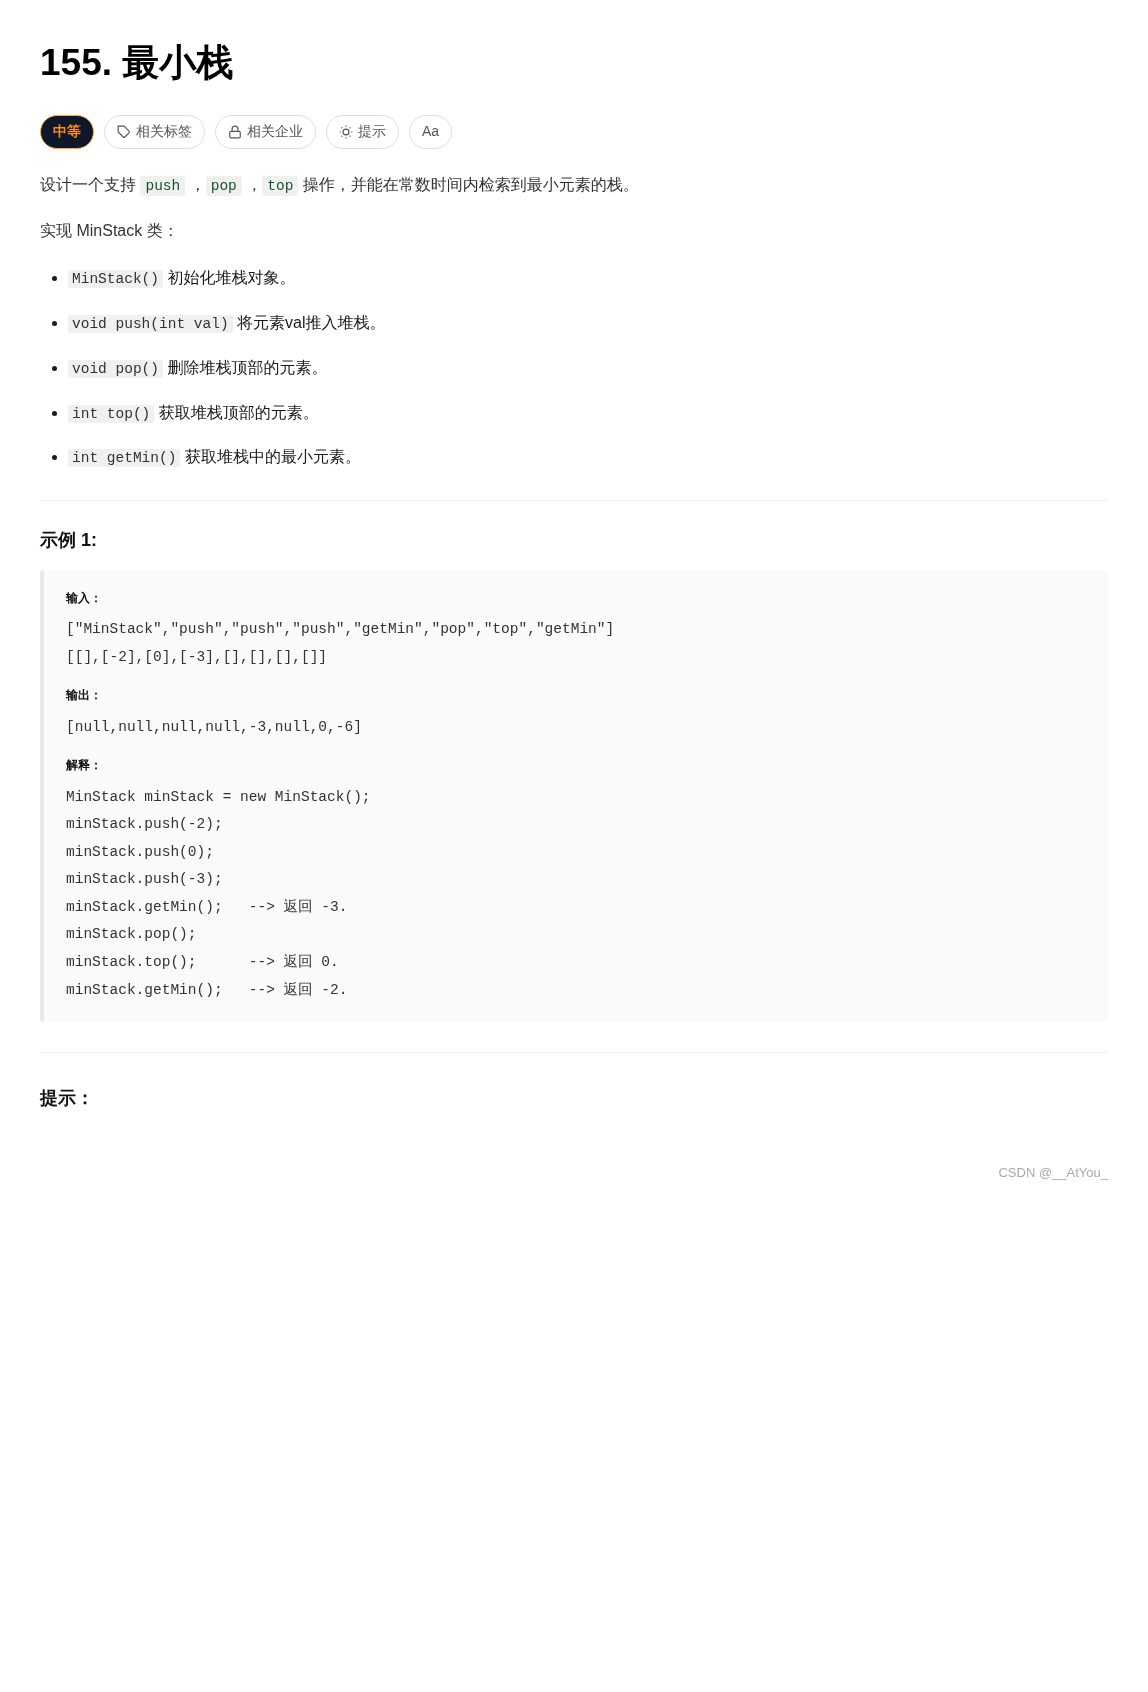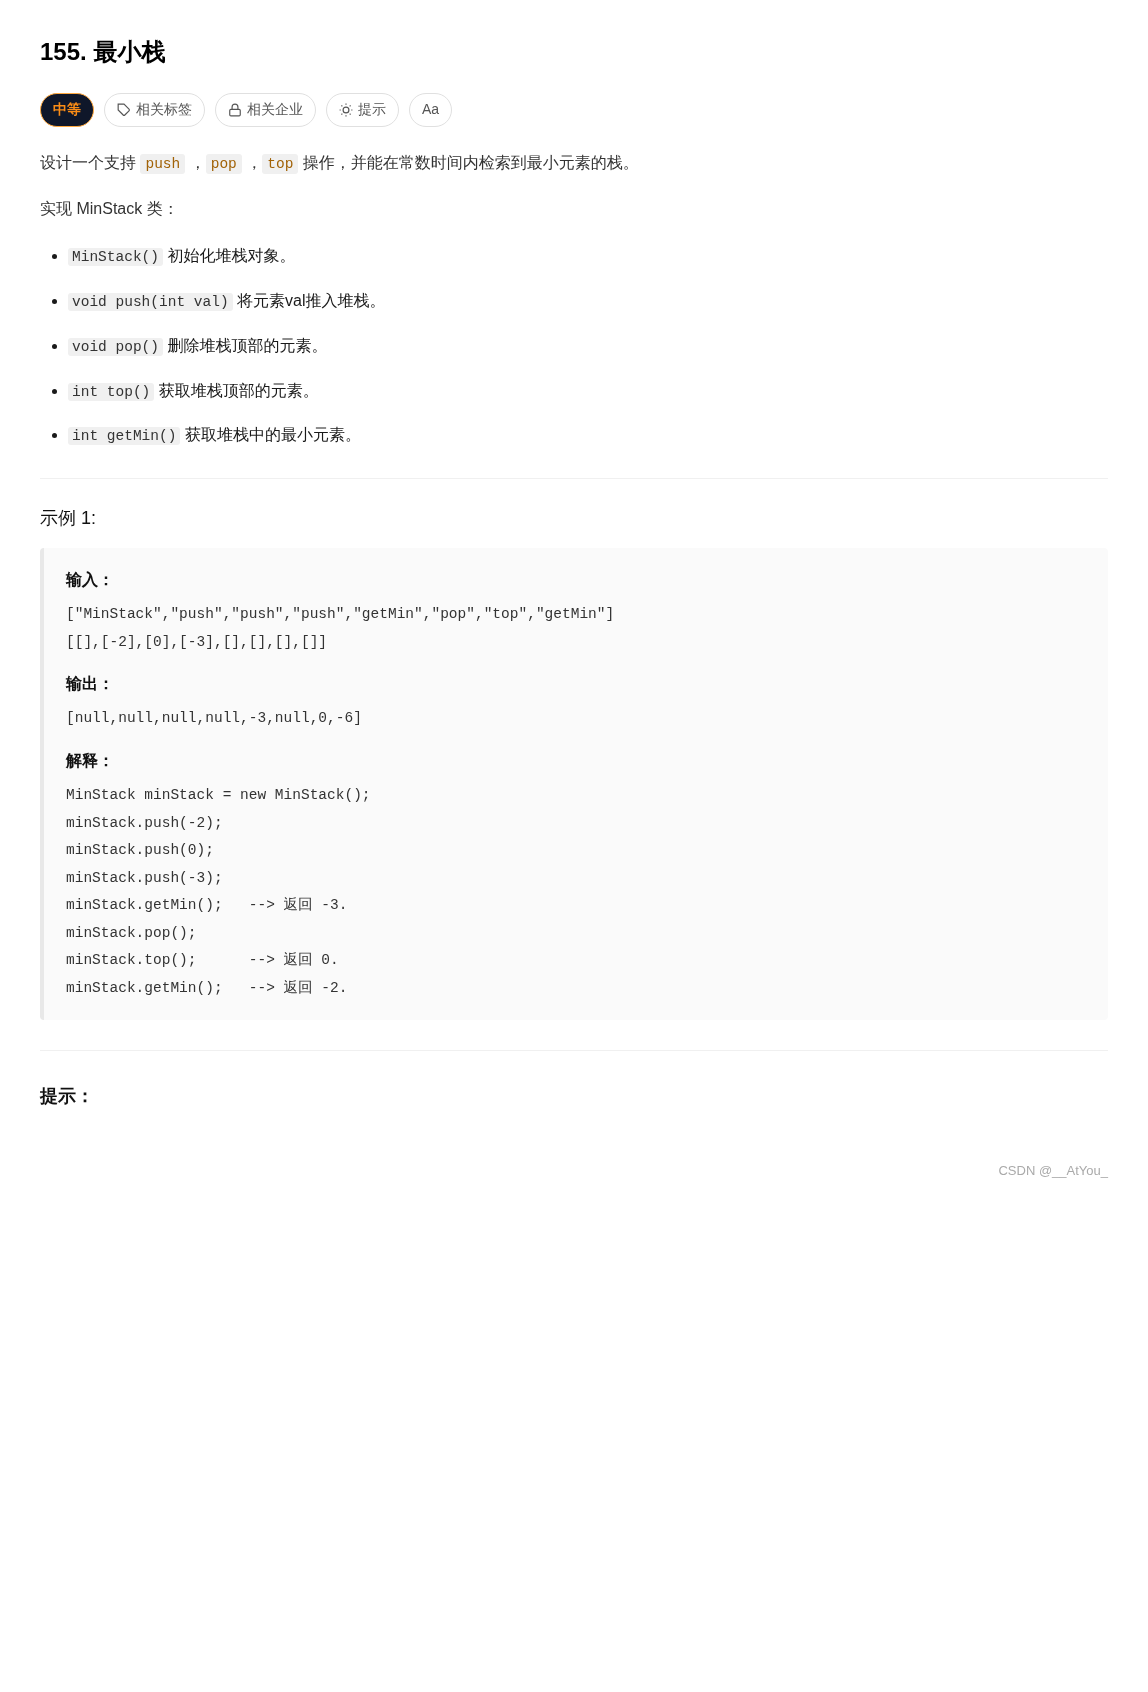--- a/index.html
+++ b/index.html
@@ -7,21 +7,21 @@
       font-family: -apple-system, BlinkMacSystemFont, "Segoe UI", "PingFang SC", "Hiragino Sans GB", "Microsoft YaHei", sans-serif;
       background: #ffffff;
       color: #1a1a1a;
       font-size: 16px;
       line-height: 1.7;
       padding: 32px 40px 60px 40px;
       max-width: 1148px;
     }
 
     h1 {
-      font-size: 24px;
+      font-size: 37px;
       font-weight: 700;
       margin-bottom: 20px;
       color: #000;
     }
 
     .tags-row {
       display: flex;
       align-items: center;
       gap: 10px;
       margin-bottom: 22px;
@@ -61,21 +61,21 @@
       color: #333;
     }
 
     .description code,
     .inline-code {
       font-family: "SFMono-Regular", Consolas, "Liberation Mono", Menlo, monospace;
       background: #f0f0f0;
       padding: 2px 5px;
       border-radius: 3px;
       font-size: 14.5px;
-      color: #a16207;
+      color: #14532d;
     }
 
     .section-title {
       font-size: 17px;
       font-weight: 600;
       margin-bottom: 8px;
       color: #111;
     }
 
     ul.method-list {
@@ -102,36 +102,36 @@
     .example-block {
       border-left: 4px solid #e8e8e8;
       padding: 18px 22px;
       background: #fafafa;
       margin-bottom: 30px;
       border-radius: 4px;
     }
 
     .example-subtitle {
       font-weight: 700;
-      font-size: 16px;
+      font-size: 12px;
       margin-bottom: 8px;
       color: #111;
     }
 
     .code-text {
       font-family: "SFMono-Regular", Consolas, "Liberation Mono", Menlo, monospace;
       font-size: 14.5px;
       color: #333;
       line-height: 1.9;
       white-space: pre;
     }
 
     .example-outer-title {
       font-size: 18px;
-      font-weight: 400;
+      font-weight: 700;
       margin-bottom: 14px;
       margin-top: 10px;
       color: #111;
     }
 
     .hints-section {
       margin-top: 30px;
     }
 
     .hints-section .section-title {

